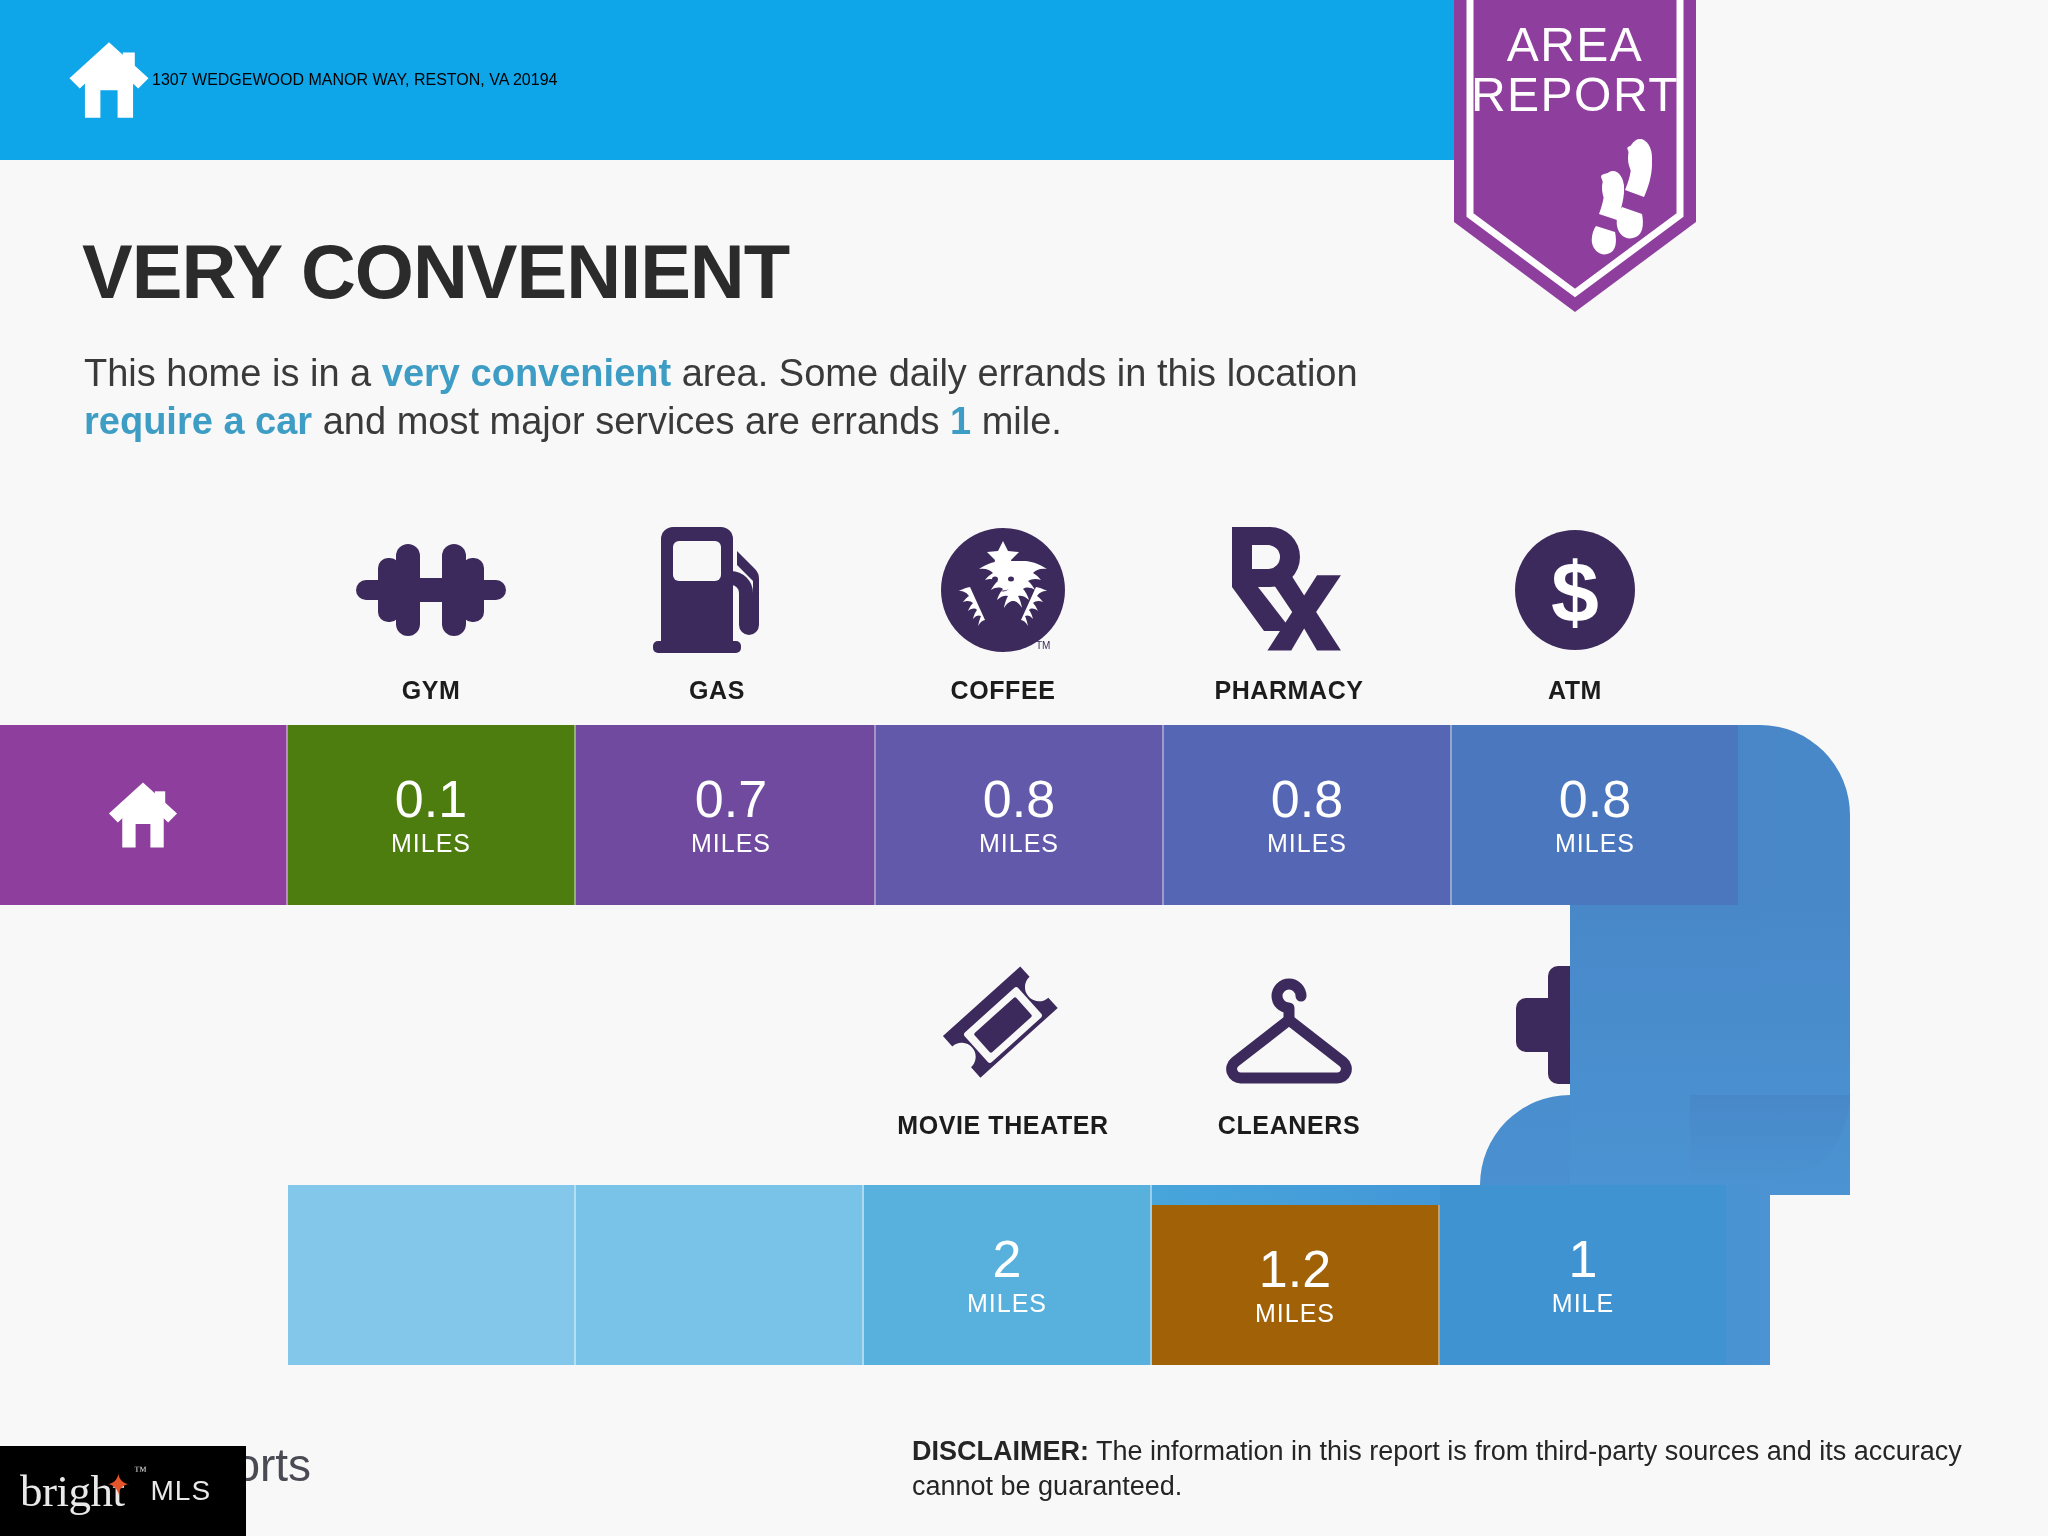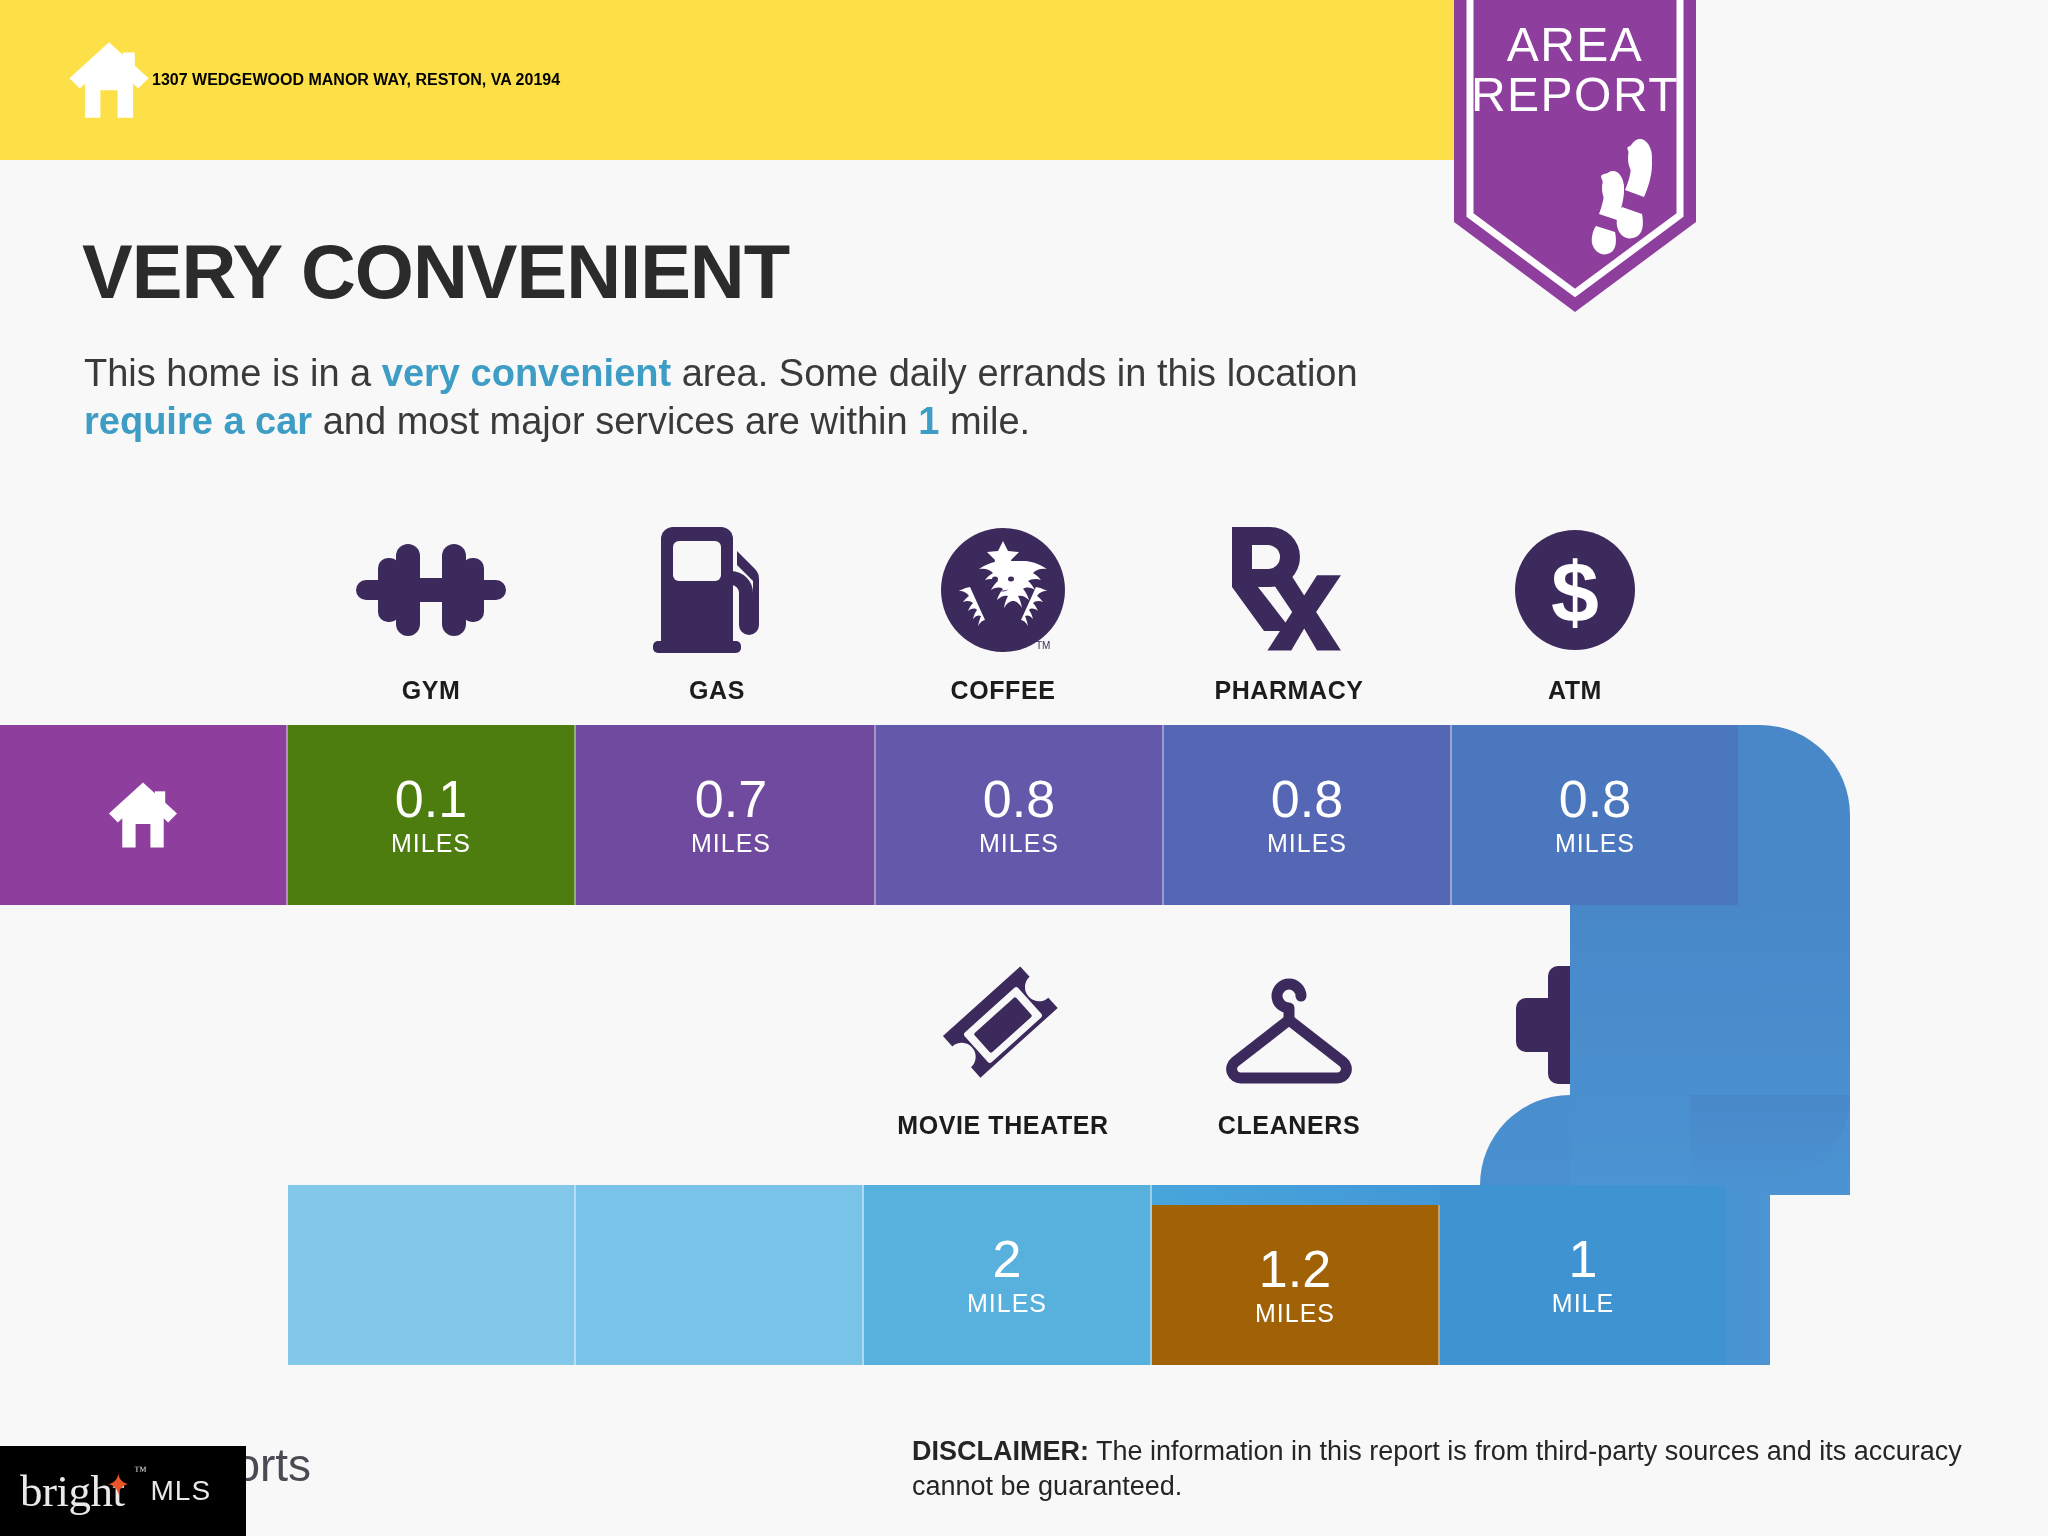--- a/index.html
+++ b/index.html
@@ -17,24 +17,23 @@
     background: #f8f8f8;
     overflow: hidden;
   }
 
   
   #header-bar {
     position: absolute;
     left: 0; top: 0;
     width: 1455px;
     height: 160px;
-    background: #fde047;
+    background: #0ea5e9;
     display: flex;
     align-items: center;
-    font-weight: bold;
   }
   #header-home-icon {
     margin-left: 66px;
     width: 86px;
     height: 86px;
     flex: none;
   }
 
   
   #area-badge {
@@ -247,21 +246,21 @@
     </svg>
     <div id="badge-text">
       <div>AREA</div>
       <div>REPORT</div>
     </div>
   </div>
 
   <div id="headline">VERY CONVENIENT</div>
 
   <div id="subtext">
-    <span>This home is in a </span><b>very convenient</b><span> area. Some daily errands in this location </span><b>require a car</b><span> and most major services are within </span><b>1</b><span> mile.</span>
+    <span>This home is in a </span><b>very convenient</b><span> area. Some daily errands in this location </span><b>require a car</b><span> and most major services are errands </span><b>1</b><span> mile.</span>
   </div>
 
   <div class="icon-row" id="icon-row-top">
 
     <div class="icon-cell">
       <div class="icon-art">
         <svg width="150" height="108" viewBox="0 0 150 108">
           <g fill="#3d2a5c">
             <rect x="0" y="44" width="150" height="20" rx="10"></rect>
             <rect x="22" y="22" width="22" height="64" rx="10"></rect>

